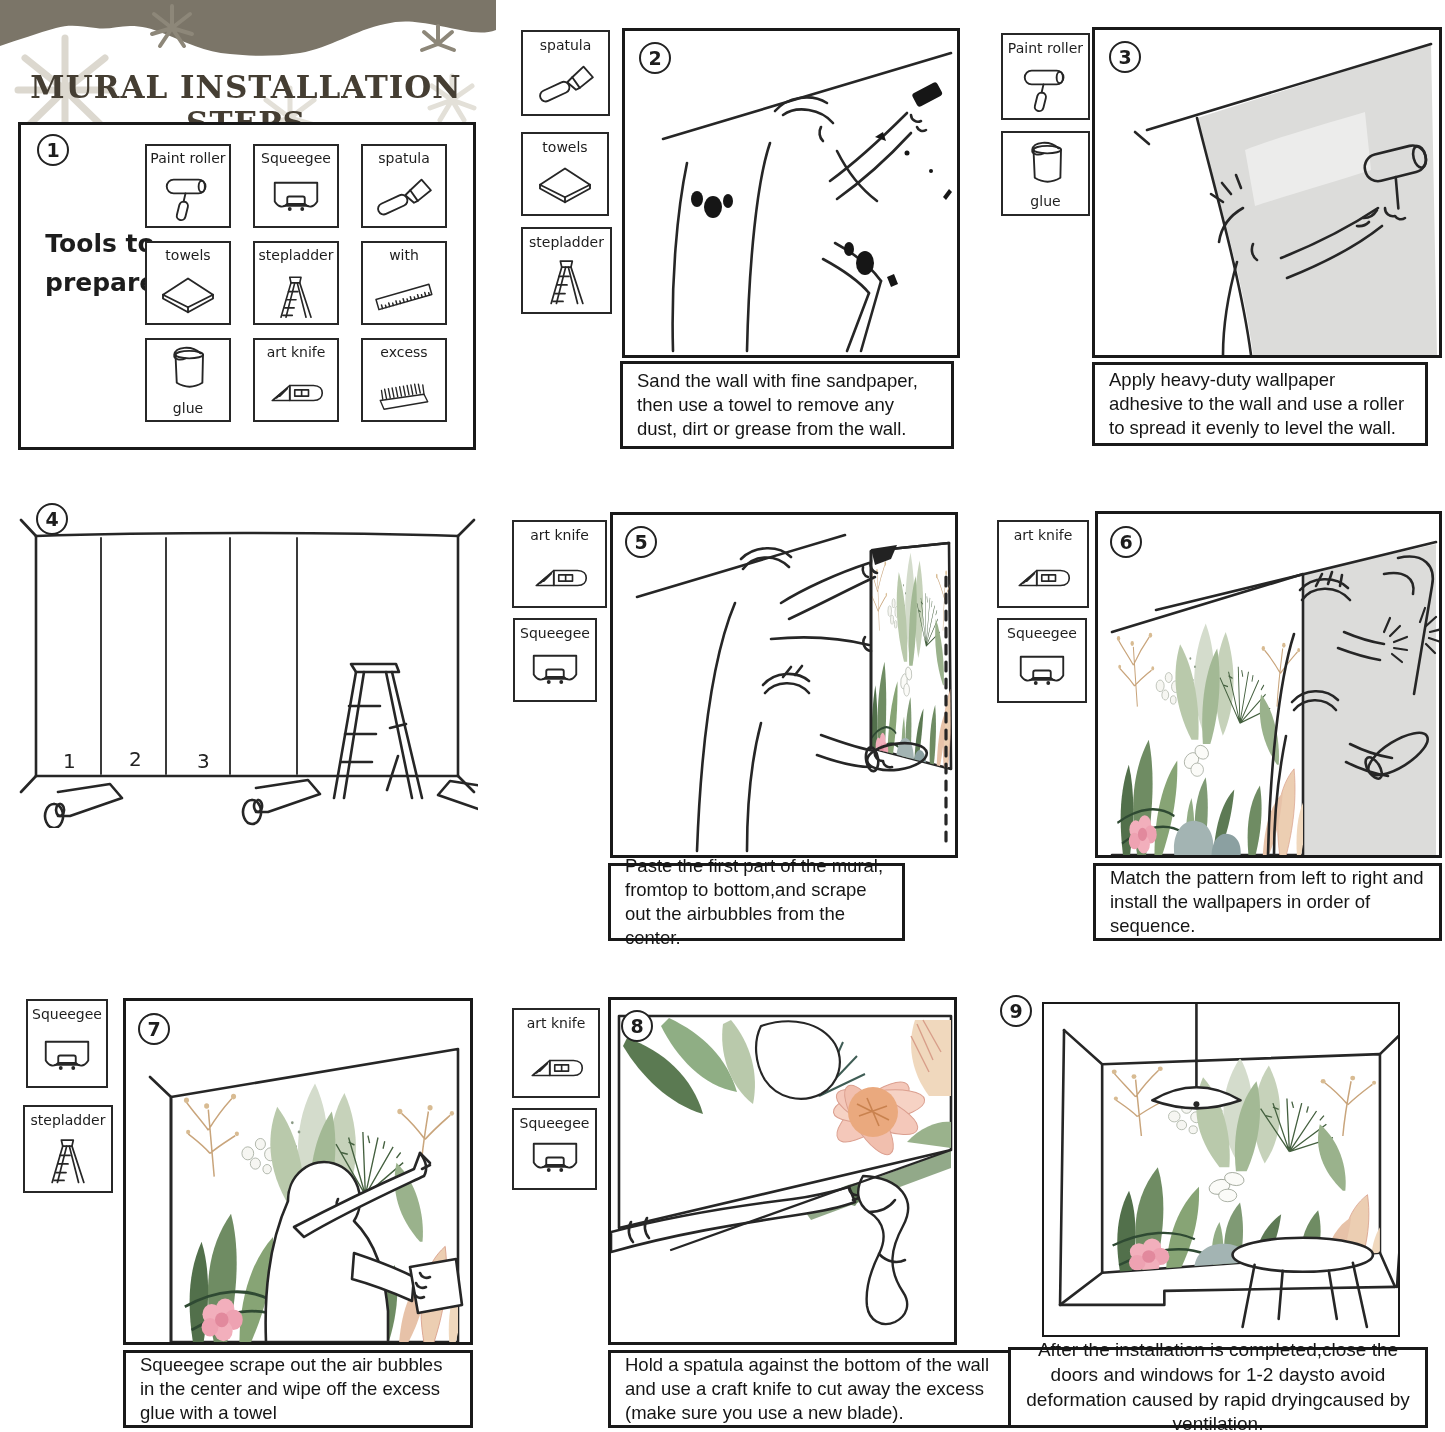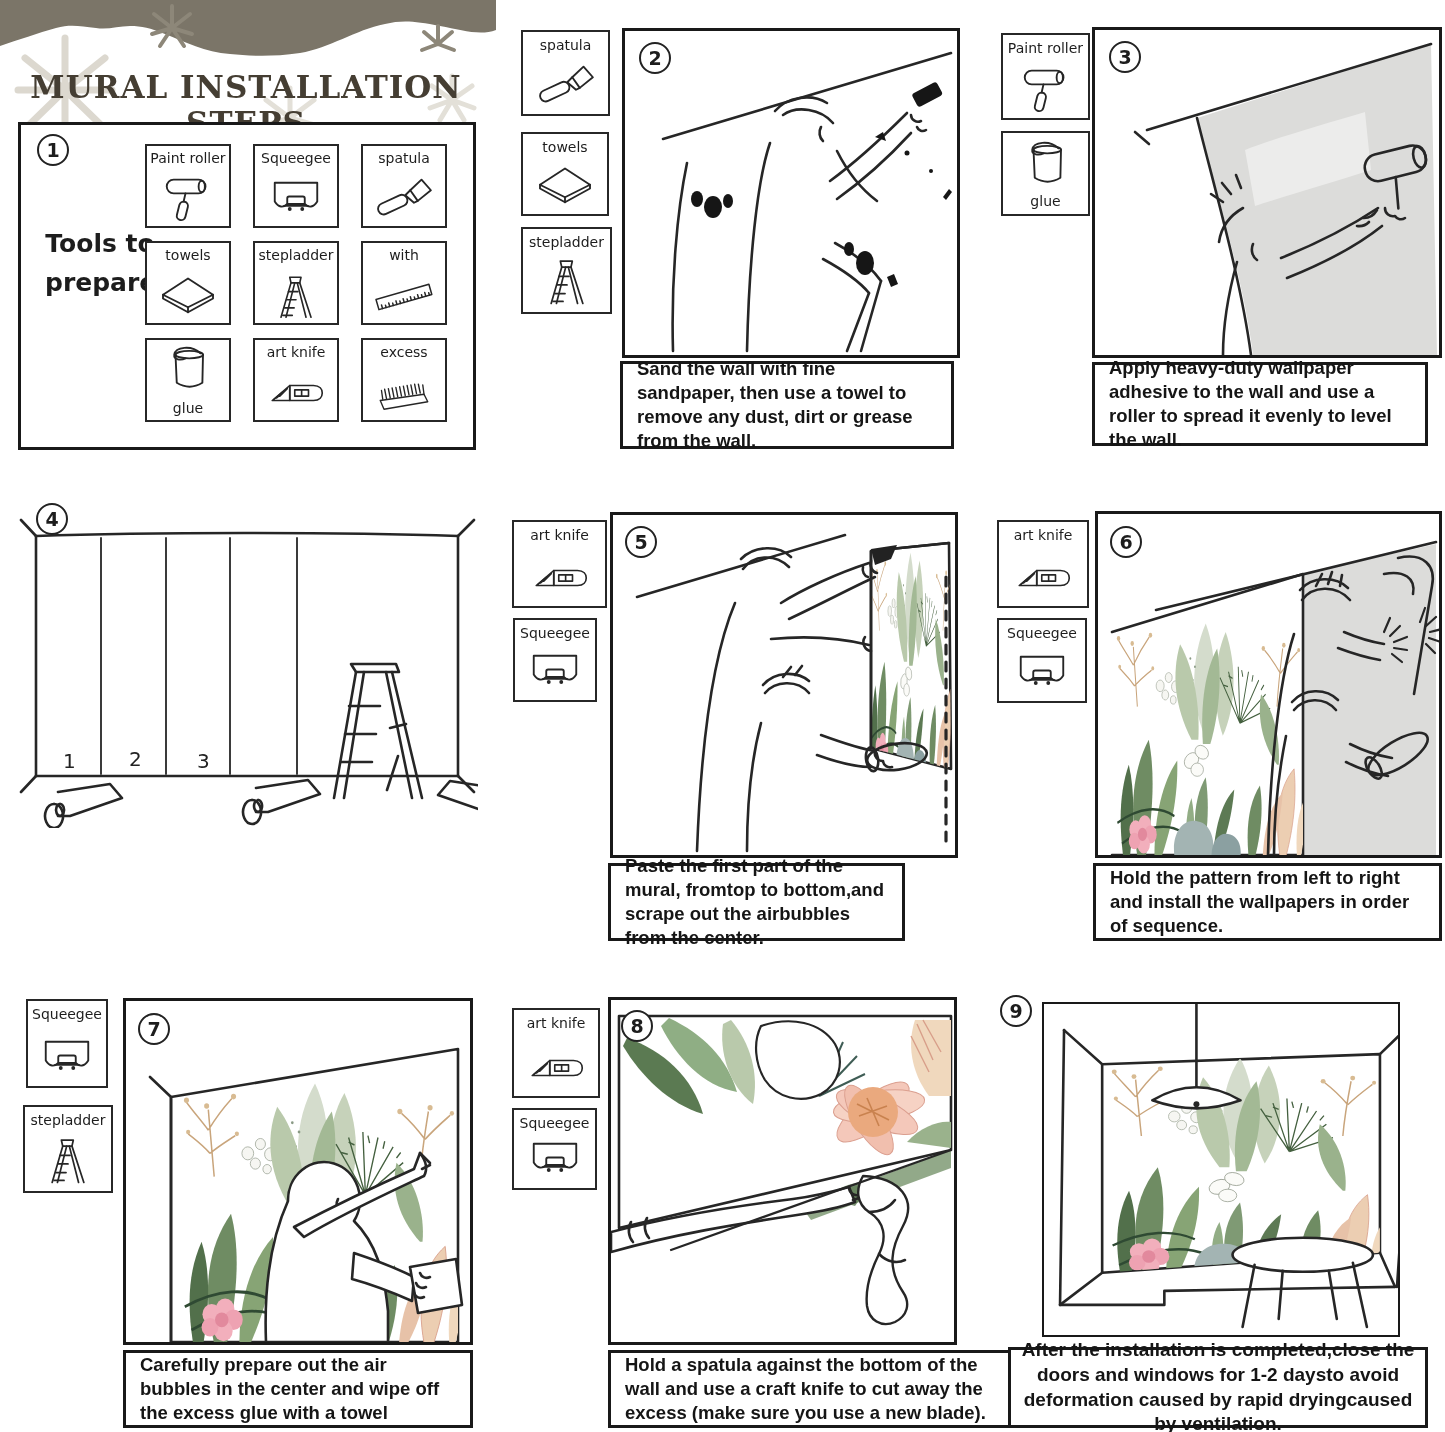--- a/index.html
+++ b/index.html
@@ -7,21 +7,21 @@
           font-family:"Liberation Sans",sans-serif;color:#1d1d1d;}
   .abs{position:absolute;}
   
   .page-title{position:absolute;left:28px;top:48px;width:436px;text-align:center;
     font-family:"DejaVu Serif",serif;font-weight:bold;font-size:31px;letter-spacing:1px;
     color:#453e33;}
   
   .panel{position:absolute;border:3px solid #191919;background:#fff;box-sizing:border-box;}
   .caption{position:absolute;border:3px solid #191919;background:#fff;box-sizing:border-box;
     display:flex;align-items:center;}
-  .caption p{margin:0;padding:6px 14px;font-size:18.5px;line-height:1.3;font-weight:bold;color:#151515;}
+  .caption p{margin:0;padding:6px 14px;font-size:18.5px;line-height:1.3;font-weight:normal;color:#151515;}
   .caption.center p{width:100%;text-align:center;padding:6px 8px;font-size:19px;}
   
   .badge{position:absolute;width:28px;height:28px;border:2.5px solid #222;border-radius:50%;
     background:#fff;display:flex;align-items:center;justify-content:center;
     font-size:19px;font-weight:bold;font-family:"DejaVu Sans",sans-serif;z-index:5;}
   
   .tools-title{position:absolute;left:24px;top:100px;width:110px;text-align:center;
     font-size:25px;font-weight:bold;line-height:1.55;font-family:"DejaVu Sans",sans-serif;}
   .tools-grid{position:absolute;left:124px;top:19px;display:grid;
     grid-template-columns:repeat(3,86px);grid-template-rows:repeat(3,84px);gap:13px 22px;}
@@ -503,21 +503,21 @@
         <path d="M252,230 C268,238 282,242 294,244"></path>
         <path d="M248,248 C264,256 278,260 290,262"></path>
       </g>
       <g transform="rotate(-32 300 240)">
         <ellipse cx="300" cy="240" rx="34" ry="13" fill="#fff" class="ink"></ellipse>
         <ellipse cx="272" cy="239" rx="6" ry="12" fill="#fff" class="ink"></ellipse>
       </g>
     </svg>
   </section>
   <div class="caption" style="left:1093px;top:863px;width:349px;height:78px">
-    <p>Hold the pattern from left to right and install the wallpapers in order of sequence.</p>
+    <p>Match the pattern from left to right and install the wallpapers in order of sequence.</p>
   </div>
 
   <div class="mini-box" style="left:26px;top:999px;width:82px;height:89px">
     <span class="mini-label">Squeegee</span>
     <svg>
         <use href="#sym-squeegee"></use>
       </svg>
   </div>
   <div class="mini-box tall" style="left:23px;top:1105px;width:90px;height:88px">
     <span class="mini-label">stepladder</span>
@@ -543,21 +543,21 @@
         <path d="M212,198 a9,11 0 0,0 2,15"></path>
         <path fill="#fff" d="M168,226 C210,204 252,184 288,168 L294,152 C300,160 302,168 298,175 C262,192 218,212 178,236 Z"></path>
         <path d="M294,152 l10,10 M296,168 l8,-4"></path>
         <path fill="#fff" d="M228,252 C252,260 272,268 288,276 L286,300 C268,292 248,284 226,278 Z"></path>
         <path fill="#fff" d="M284,266 L330,258 L336,304 L292,312 Z"></path>
         <path d="M290,282 a7,7 0 0,0 10,4 M288,292 a7,7 0 0,0 10,4 M294,272 a7,7 0 0,0 10,4"></path>
       </g>
     </svg>
   </section>
   <div class="caption" style="left:123px;top:1350px;width:350px;height:78px">
-    <p>Carefully prepare out the air bubbles in the center and wipe off the excess glue with a towel</p>
+    <p>Squeegee scrape out the air bubbles in the center and wipe off the excess glue with a towel</p>
   </div>
 
   <div class="mini-box" style="left:512px;top:1008px;width:88px;height:90px">
     <span class="mini-label">art knife</span>
     <svg>
         <use href="#sym-art-knife"></use>
       </svg>
   </div>
   <div class="mini-box" style="left:512px;top:1108px;width:85px;height:82px">
     <span class="mini-label">Squeegee</span>

